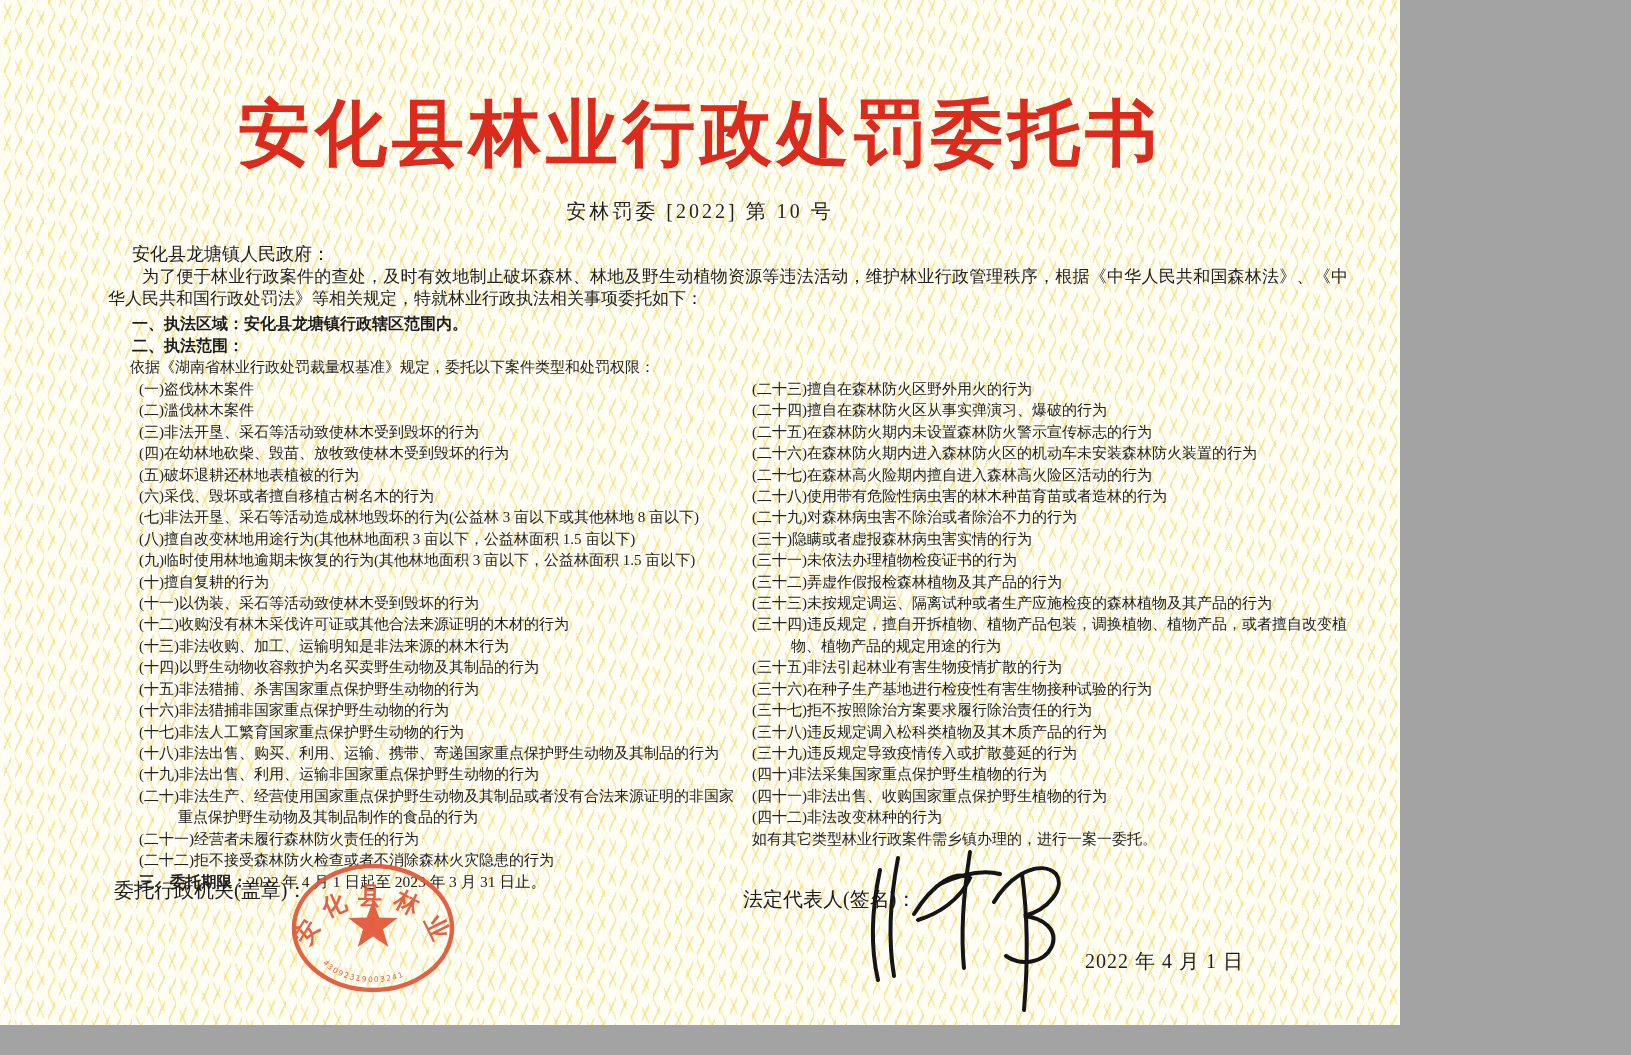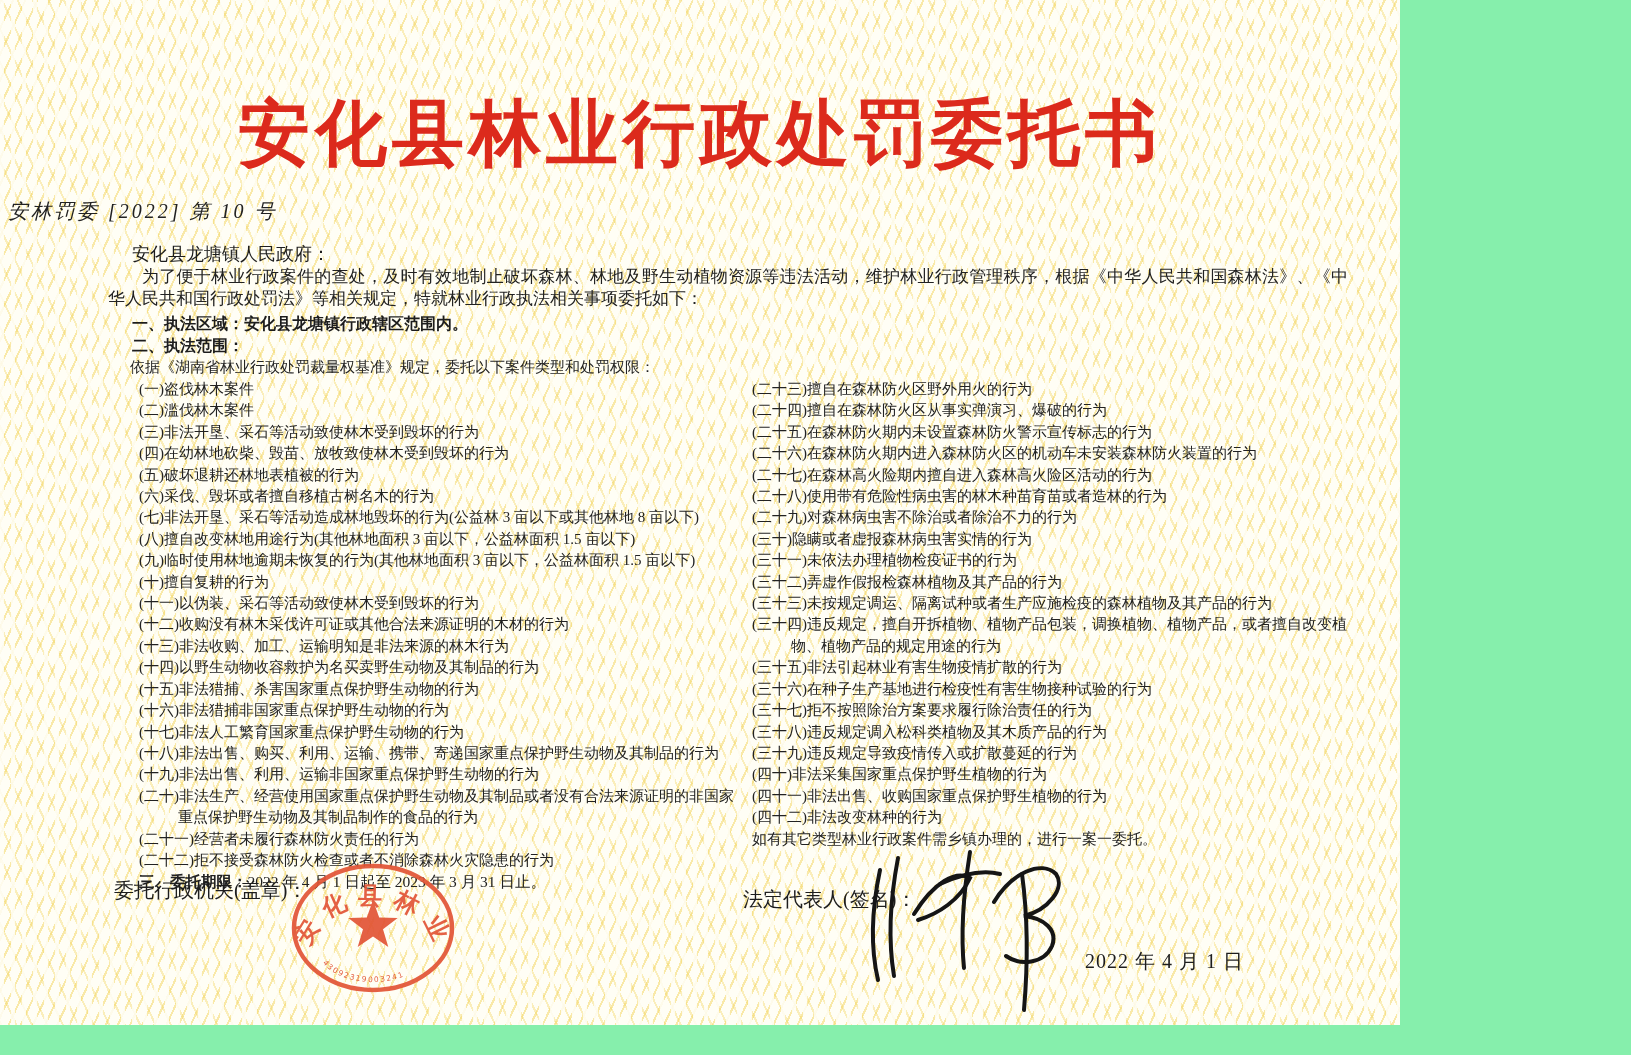--- a/index.html
+++ b/index.html
@@ -1,37 +1,37 @@
 <!DOCTYPE html>
 <html><head>
 <meta charset="utf-8">
 <style>
   html,body{margin:0;padding:0;}
   body{background:#ffffff;font-family:"Liberation Serif","DejaVu Serif",serif;}
-  .canvas{position:relative;width:1631px;height:1055px;background:#86efac;overflow:hidden;}
+  .canvas{position:relative;width:1631px;height:1055px;background:#a3a3a3;overflow:hidden;}
 
   
   .paper{
     position:absolute;left:0;top:0;width:1400px;height:1025px;
     background-color:#fffef5;
     background-image:
       repeating-linear-gradient(90deg, rgba(255,254,246,0.85) 0 4px, rgba(255,255,255,0) 4px 11px),
       repeating-linear-gradient(115deg, rgba(243,212,92,0.50) 0 2px, transparent 2px 11px),
       repeating-linear-gradient(65deg,  rgba(243,212,92,0.38) 0 2px, transparent 2px 14px);
     color:#1f1f1f;
   }
 
   .doc-title{
     position:absolute;left:0;top:86px;width:1400px;
     text-align:center;font-size:72px;font-weight:700;letter-spacing:5px;
     color:#dc2a1c;white-space:nowrap;
   }
   .doc-number{
-    position:absolute;left:8px;top:198px;width:1400px;
-    font-size:20px;letter-spacing:3px;color:#222;font-style:italic;
+    position:absolute;left:0;top:198px;width:1400px;
+    text-align:center;font-size:20px;letter-spacing:3px;color:#222;
   }
   .greeting{position:absolute;left:100px;top:242px;font-size:18px;color:#1d1d1d;margin-left:32px;}
   .intro{
     position:absolute;left:108px;top:266px;width:1240px;
     font-size:17px;line-height:22px;text-align:justify;text-indent:2em;color:#222;
   }
   .sec-line{position:absolute;left:100px;font-size:16px;text-indent:2em;white-space:nowrap;color:#1d1d1d;}
   .bold{font-weight:700;}
   .sec2-intro{position:absolute;left:100px;top:358px;font-size:15px;text-indent:2em;white-space:nowrap;color:#222;}
 

